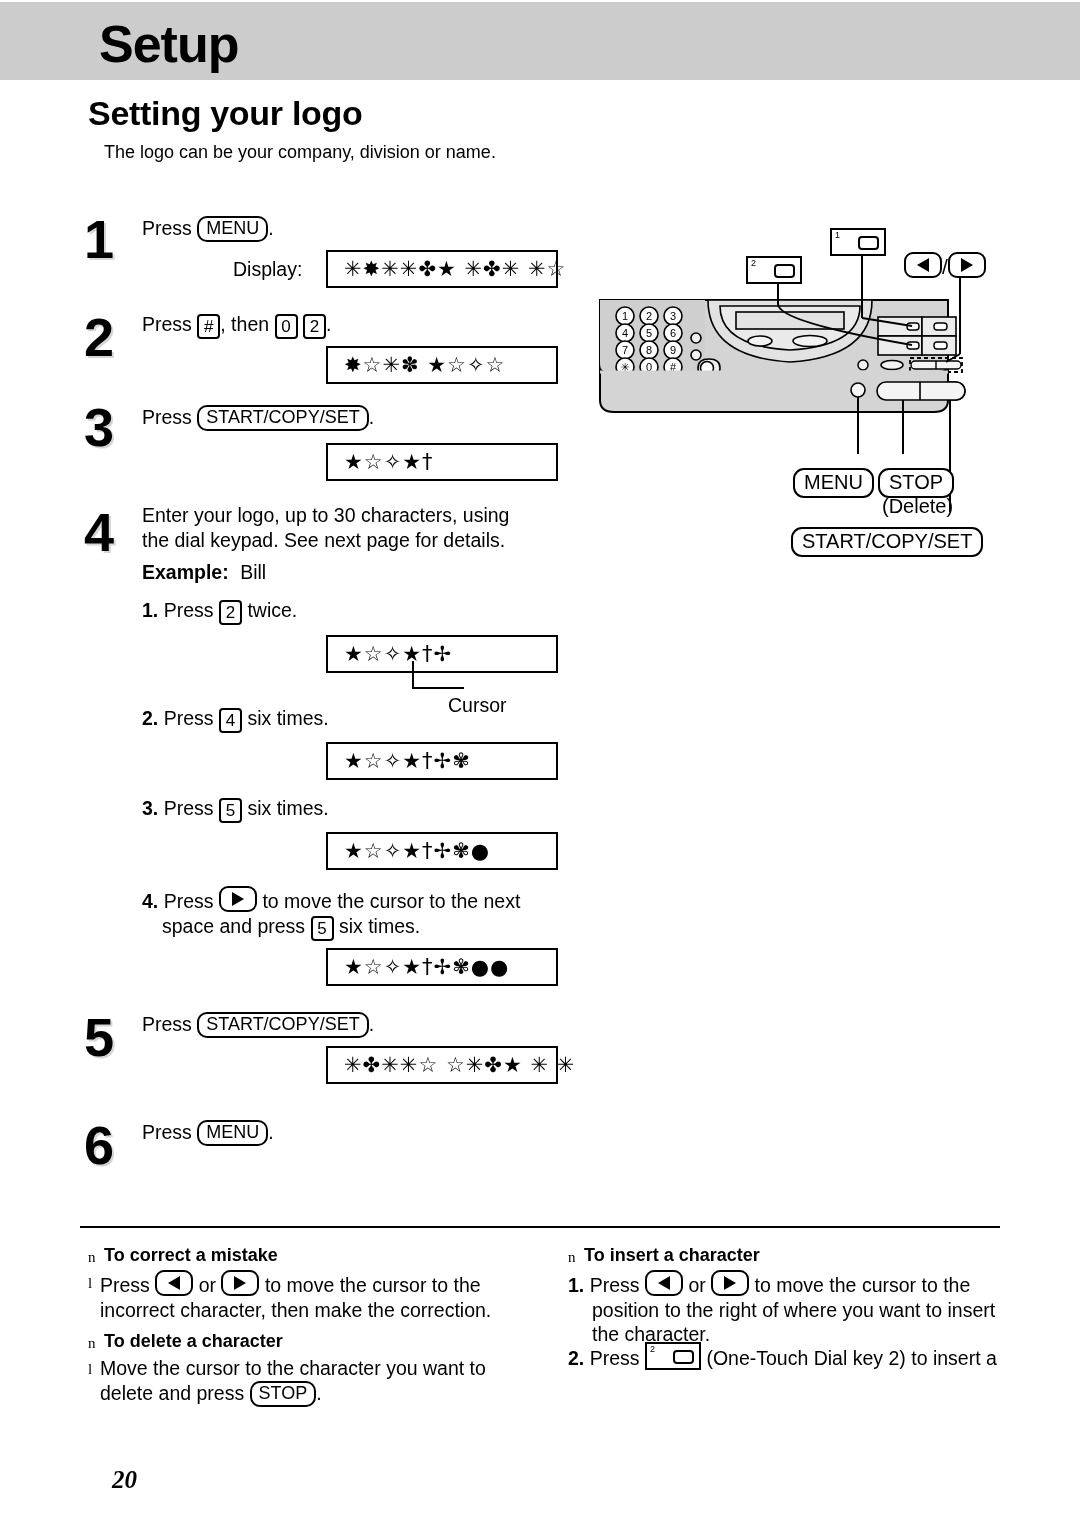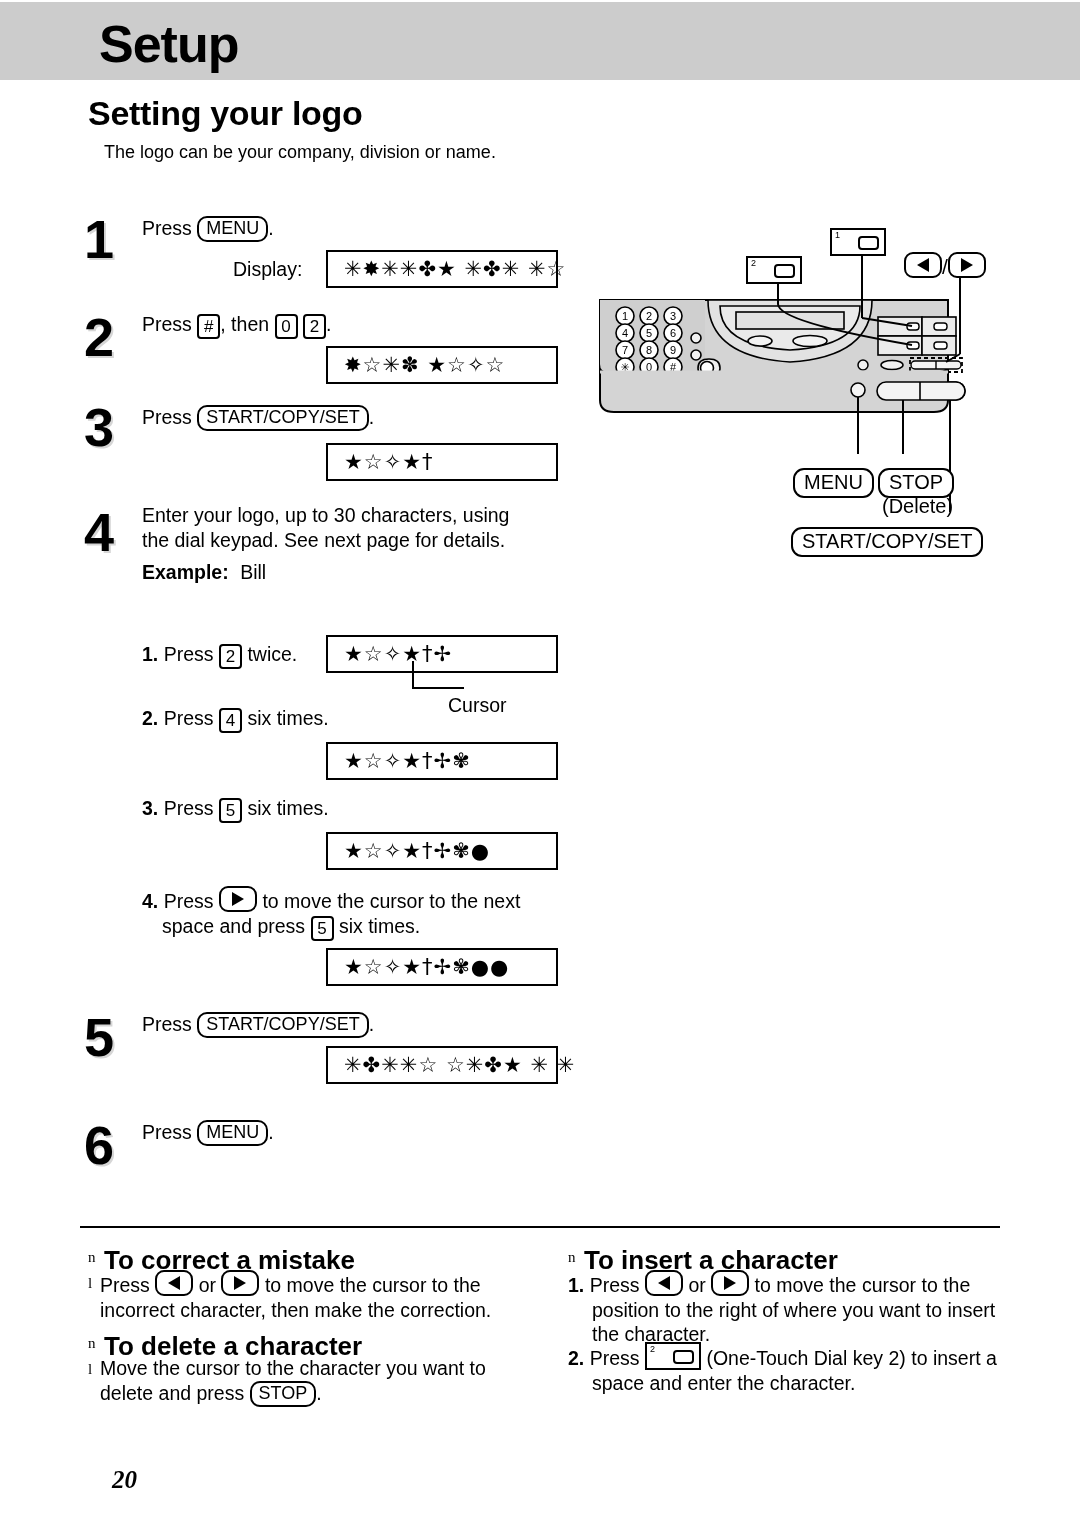--- a/index.html
+++ b/index.html
@@ -45,21 +45,21 @@
        box-sizing:border-box;display:flex;align-items:center;}
   .lcd span{font-family:"DejaVu Sans",sans-serif;font-size:21px;letter-spacing:1px;
             padding-left:16px;line-height:24px;white-space:pre;}
 
   .display-label{position:absolute;font-size:19.5px;}
   .cursor-label{position:absolute;font-size:19.5px;margin-top:19px;}
   .cursor-leader{position:absolute;border-left:2px solid #000;border-bottom:2px solid #000;}
 
   
   .hrule{position:absolute;left:80px;top:1226px;width:920px;height:0;border-top:2px solid #000;}
-  .note-h{position:absolute;font-size:26px;font-weight:bold;}
+  .note-h{position:absolute;font-size:18px;font-weight:bold;}
   .note-bullet{position:absolute;font-size:15px;font-family:"Liberation Serif",serif;}
   .note-p{position:absolute;font-size:19.5px;line-height:24.5px;}
 
   .page-num{position:absolute;left:84px;top:1466px;font-size:25px;font-style:italic;
             font-family:"Liberation Serif",serif;font-weight:bold;margin-left:28px;}
 
   
   .fax-wrap{position:absolute;left:590px;top:222px;width:410px;height:350px;}
   .fax-labels div{position:absolute;}
   .lbl-cap{display:inline-block;border:2px solid #000;border-radius:11px;
@@ -108,21 +108,21 @@
 <div class="step-num" style="left:84px;top:505px;">4</div>
 <div class="step-body" style="left:142px;top:503px;width:430px;">
   <div>Enter your logo, up to 30 characters, using</div>
   <div>the dial keypad. See next page for details.</div>
 </div>
 <div class="step-body" style="left:142px;top:560px;">
   <b>Example:</b>
   <span style="padding-left:6px">Bill</span>
 </div>
 
-<div class="step-body" style="left:142px;top:598px;margin-top:44px;">
+<div class="step-body" style="left:142px;top:598px;">
   <b>1.</b>
   <span>Press</span>
   <span class="keysq">2</span>
   <span>twice.</span>
 </div>
 <div class="lcd" style="left:326px;top:635px;width:232px;height:38px;">
   <span>★☆✧★†✢</span>
 </div>
 <div class="cursor-leader" style="left:412px;top:661px;width:50px;height:26px;"></div>
 <div class="cursor-label" style="left:448px;top:675px;">Cursor</div>
@@ -355,16 +355,15 @@
 <div class="note-p" style="left:568px;top:1342px;width:440px;">
   <div>
     <b>2.</b>
     <span>Press</span>
     <span class="otkey">
       <span class="n">2</span>
       <span class="b"></span>
     </span>
     <span>(One-Touch Dial key 2) to insert a</span>
   </div>
-  <div style="padding-left:24px;">space and enter the character.</div>
 </div>
 
 <div class="page-num">20</div>
 
 </body></html>

